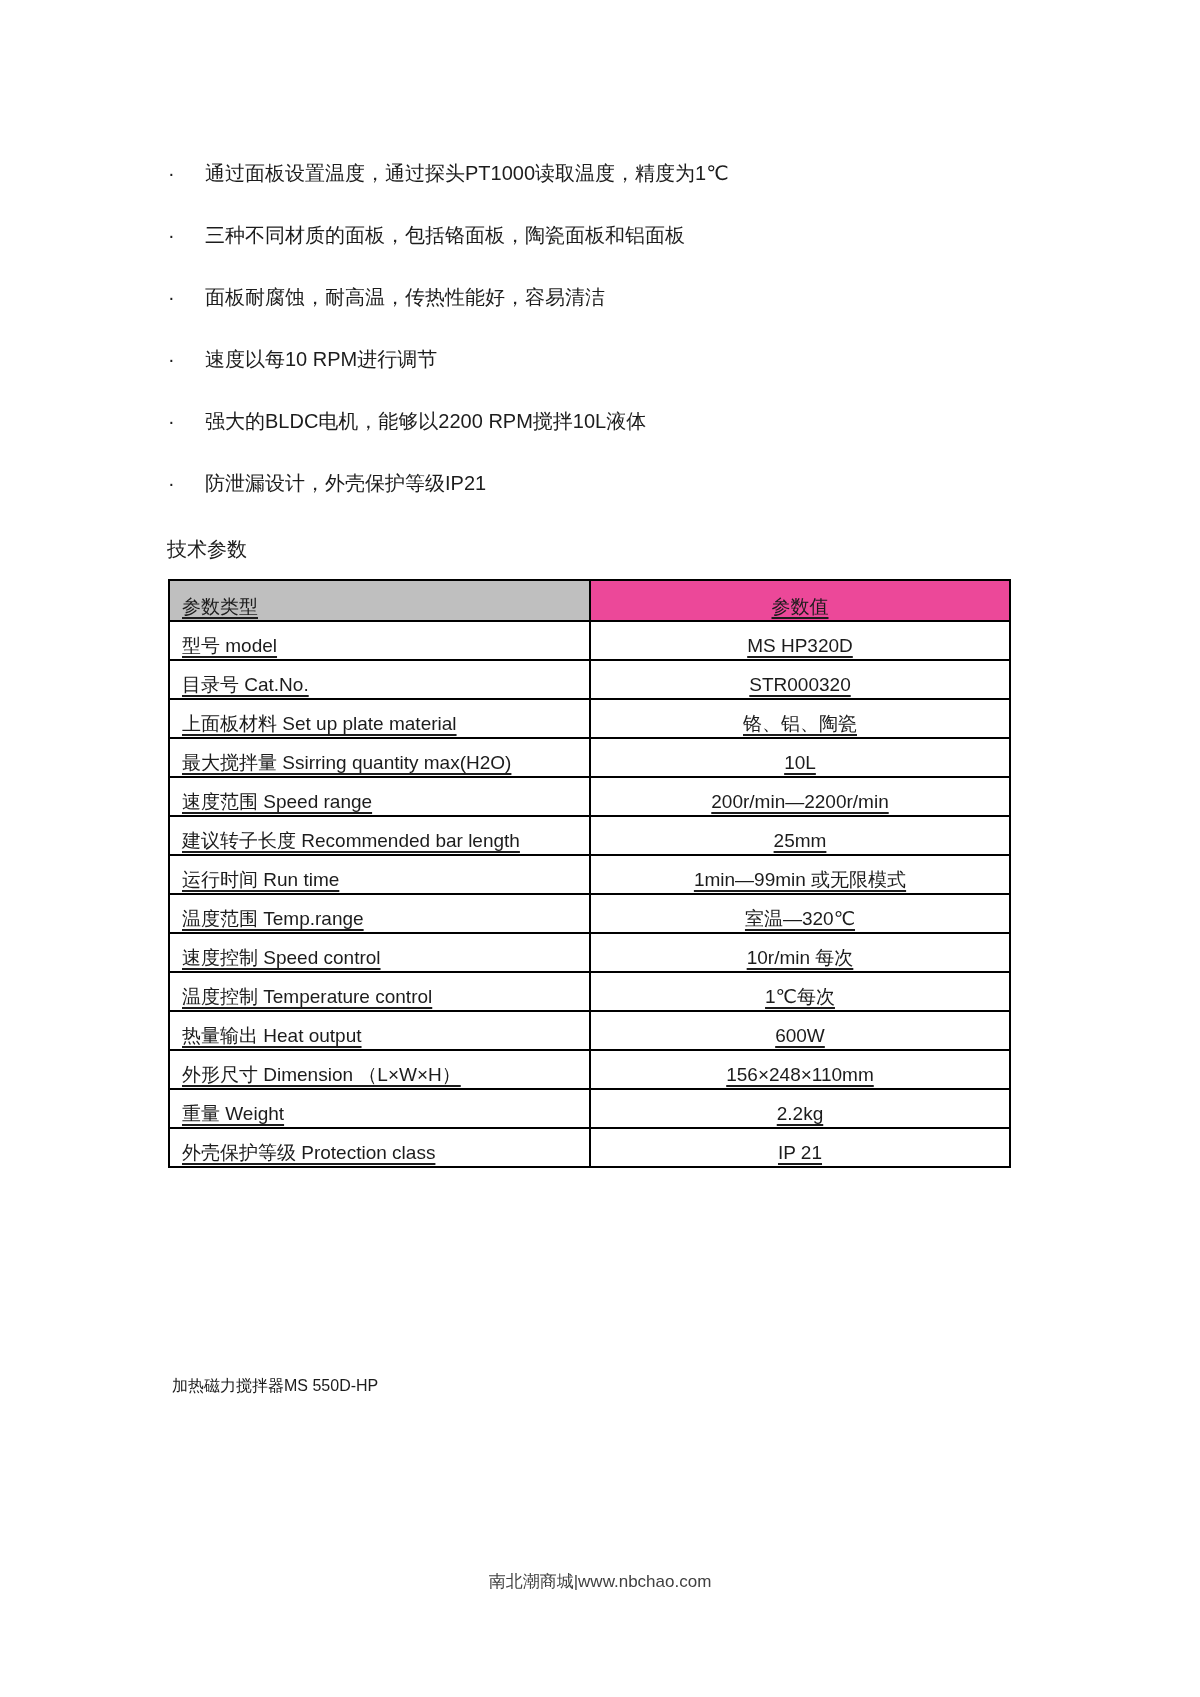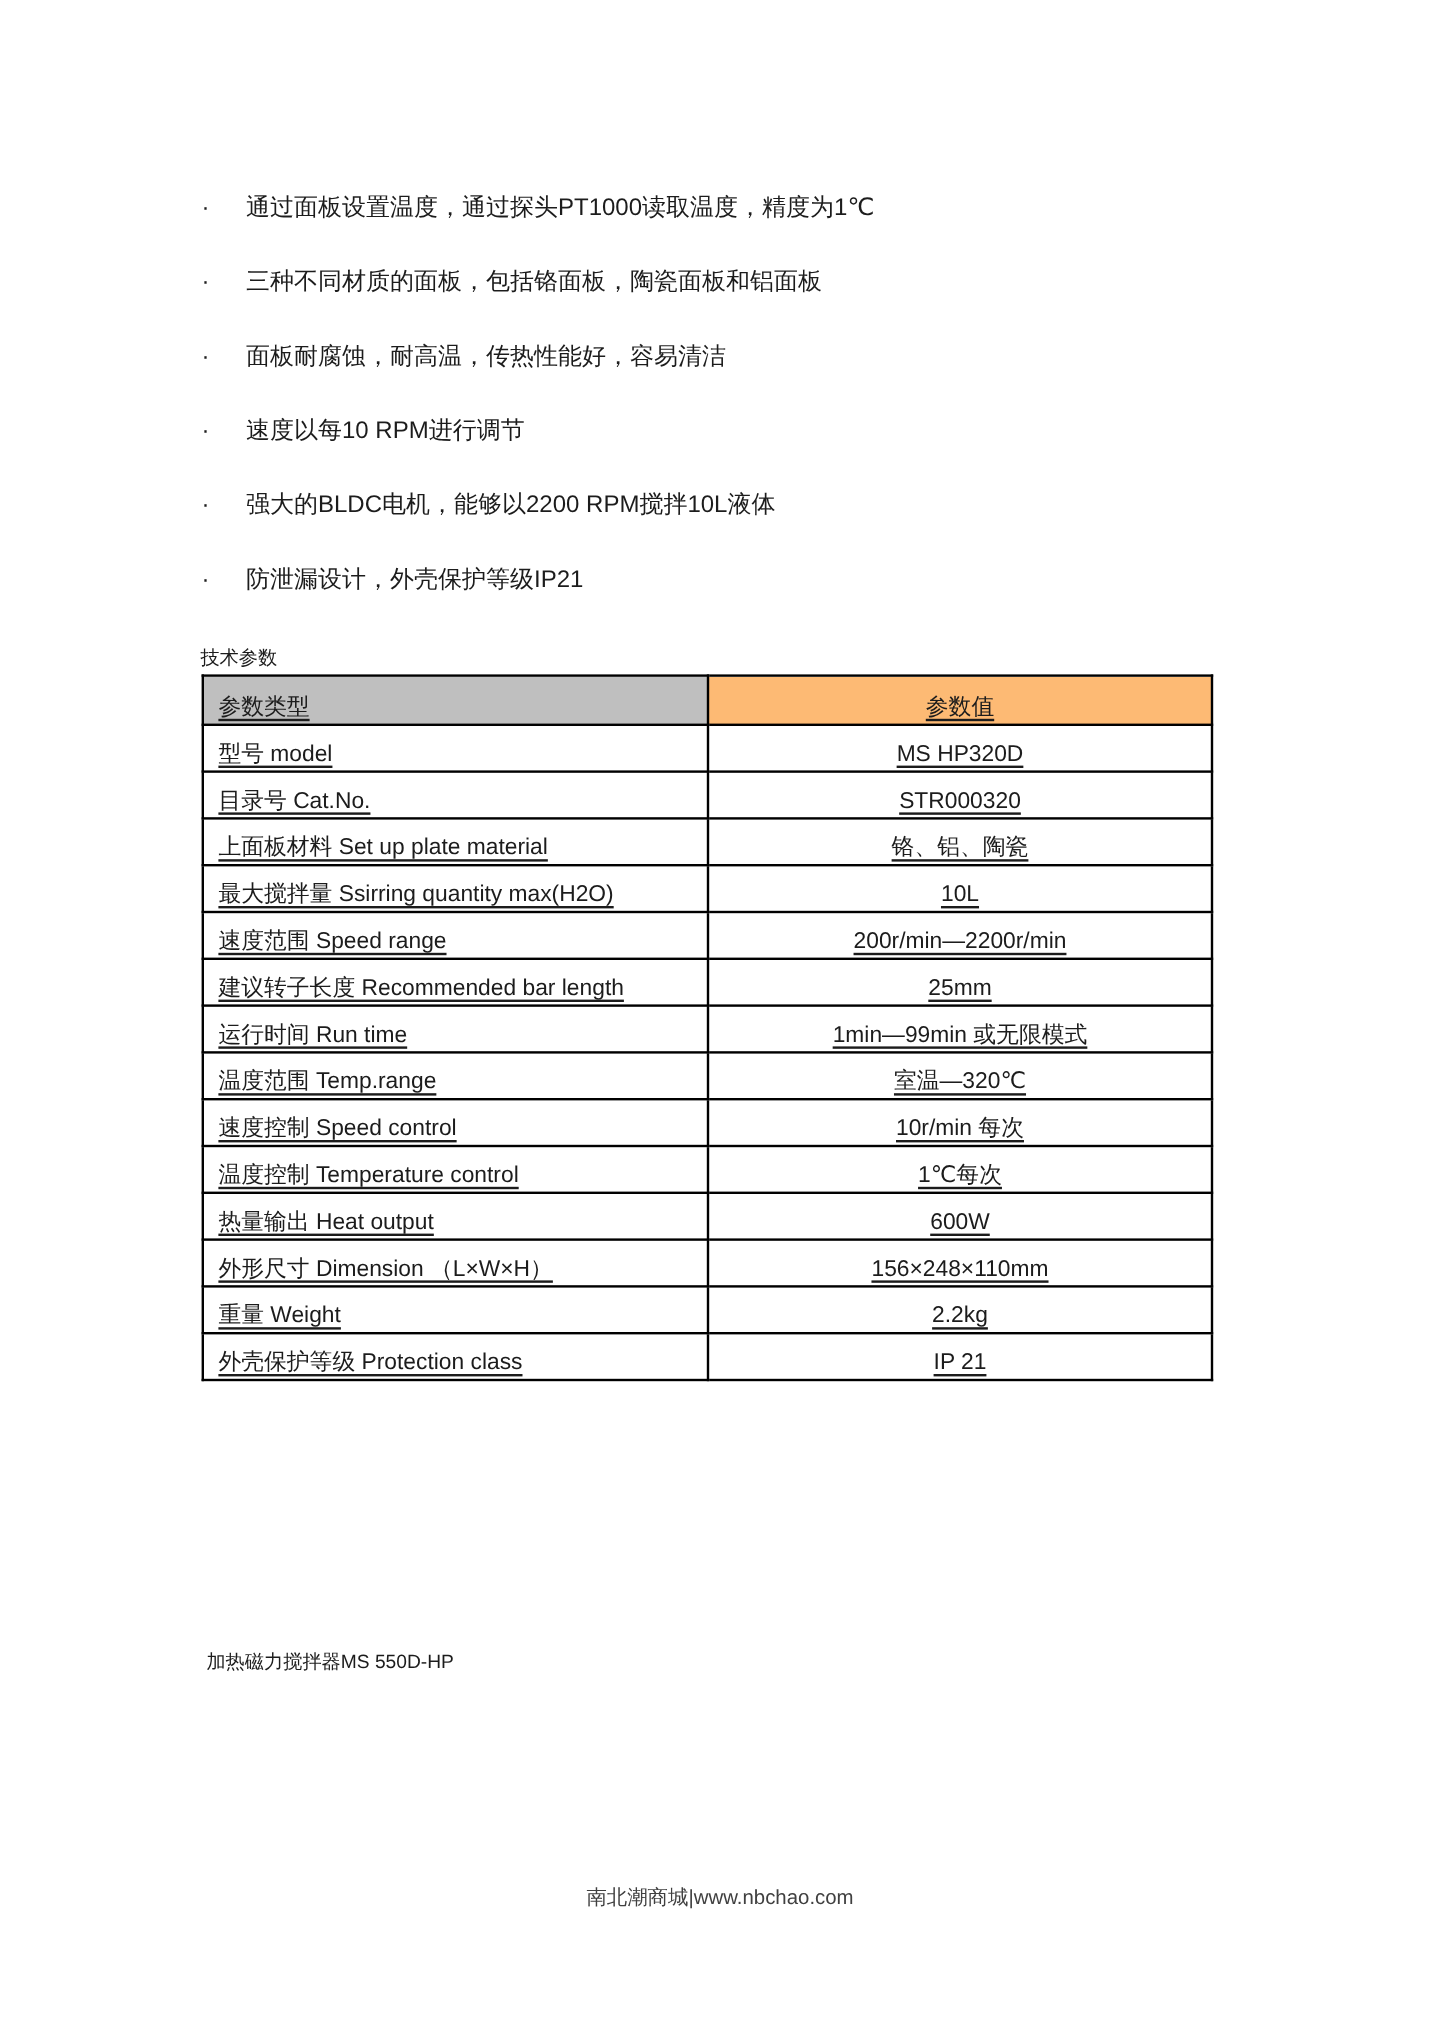--- a/index.html
+++ b/index.html
@@ -34,29 +34,29 @@
     flex: 0 0 37px;
     font-size: 20px;
     line-height: 26px;
   }
 
   
   .section-heading {
     position: absolute;
     left: 167px;
     top: 536px;
-    font-size: 16px;
+    font-size: 20px;
     line-height: 26px;
   }
 
   
   .spec-table {
     position: absolute;
     left: 168px;
-    top: 562px;
+    top: 579px;
     width: 841px;
     border-collapse: collapse;
     table-layout: fixed;
   }
   .spec-table col.c-label { width: 421px; }
   .spec-table col.c-value { width: 420px; }
   .spec-table th, .spec-table td {
     border: 2px solid #000000;
     vertical-align: bottom;
     font-size: 19px;
@@ -137,21 +137,21 @@
 <table class="spec-table">
   <colgroup>
     <col class="c-label">
     <col class="c-value">
   </colgroup>
   <thead>
     <tr>
       <th class="cell-label" style="background: rgb(191, 191, 191);">
         <span class="u">参数类型</span>
       </th>
-      <th class="cell-value" style="background: #fdba74;">
+      <th class="cell-value" style="background: #ec4899;">
         <span class="u">参数值</span>
       </th>
     </tr>
   </thead>
   <tbody>
       <tr>
         <td class="cell-label"><span class="u">型号 model</span></td>
         <td class="cell-value"><span class="u">MS HP320D</span></td>
       </tr>
       <tr>

